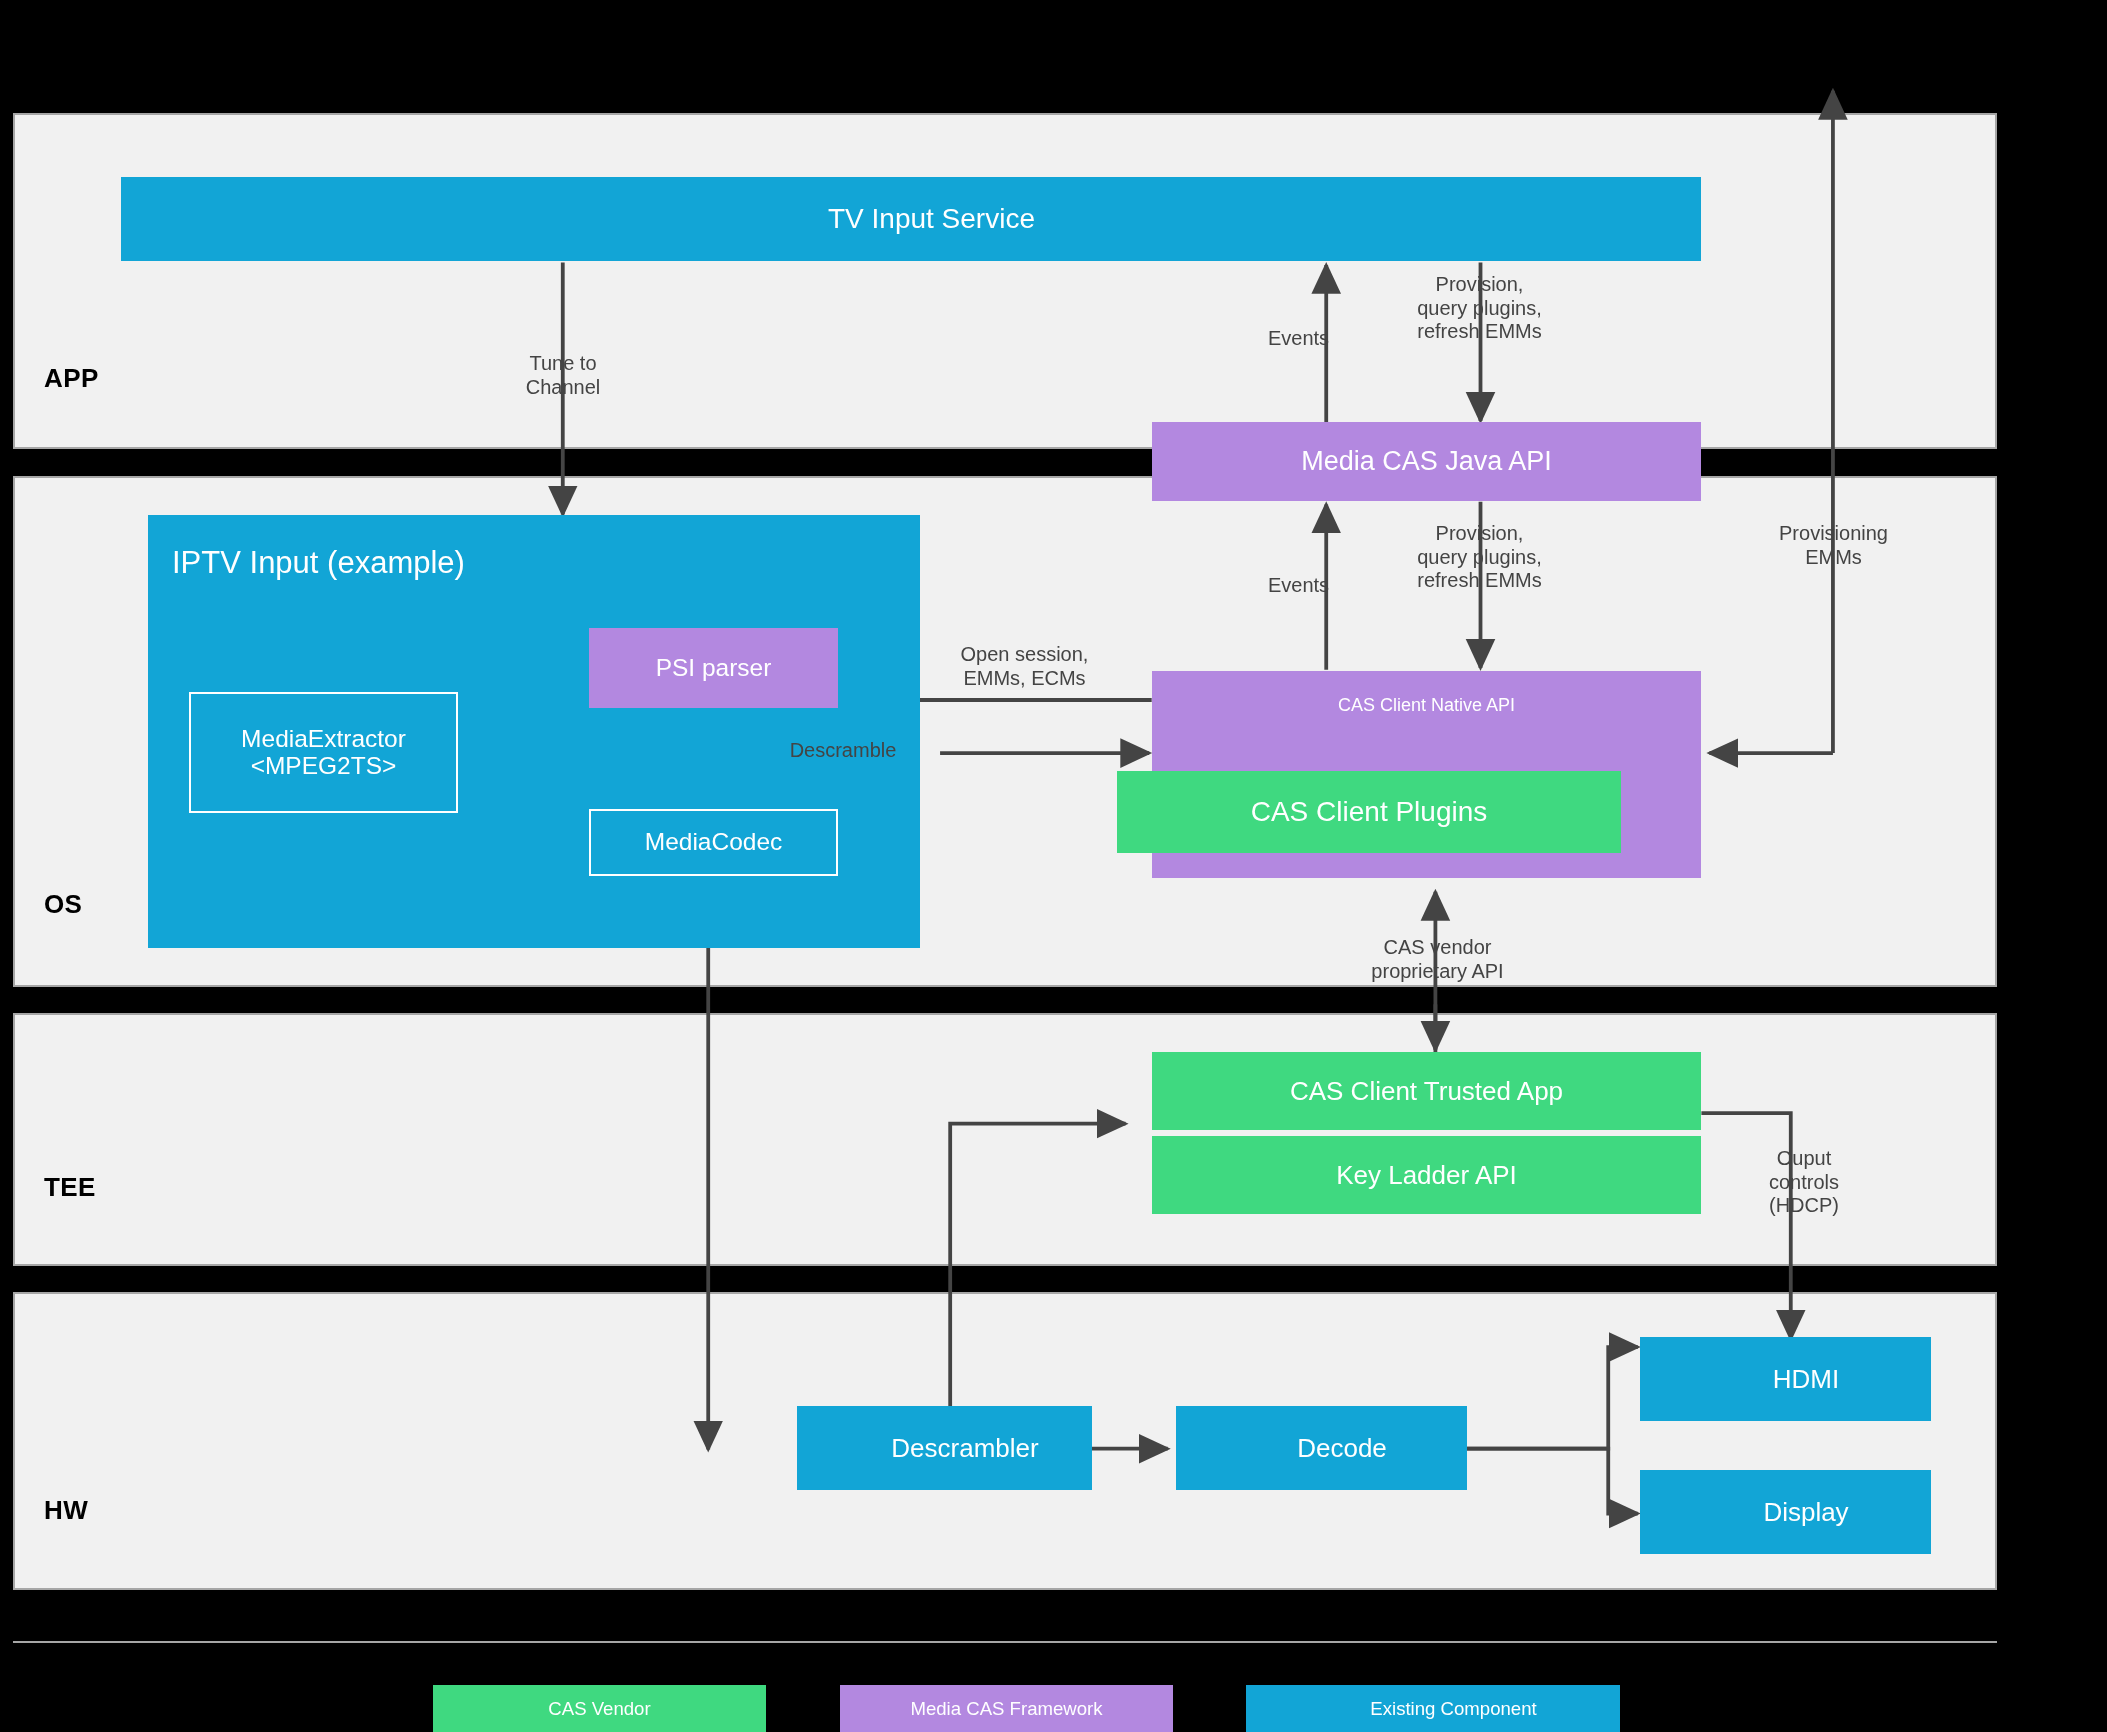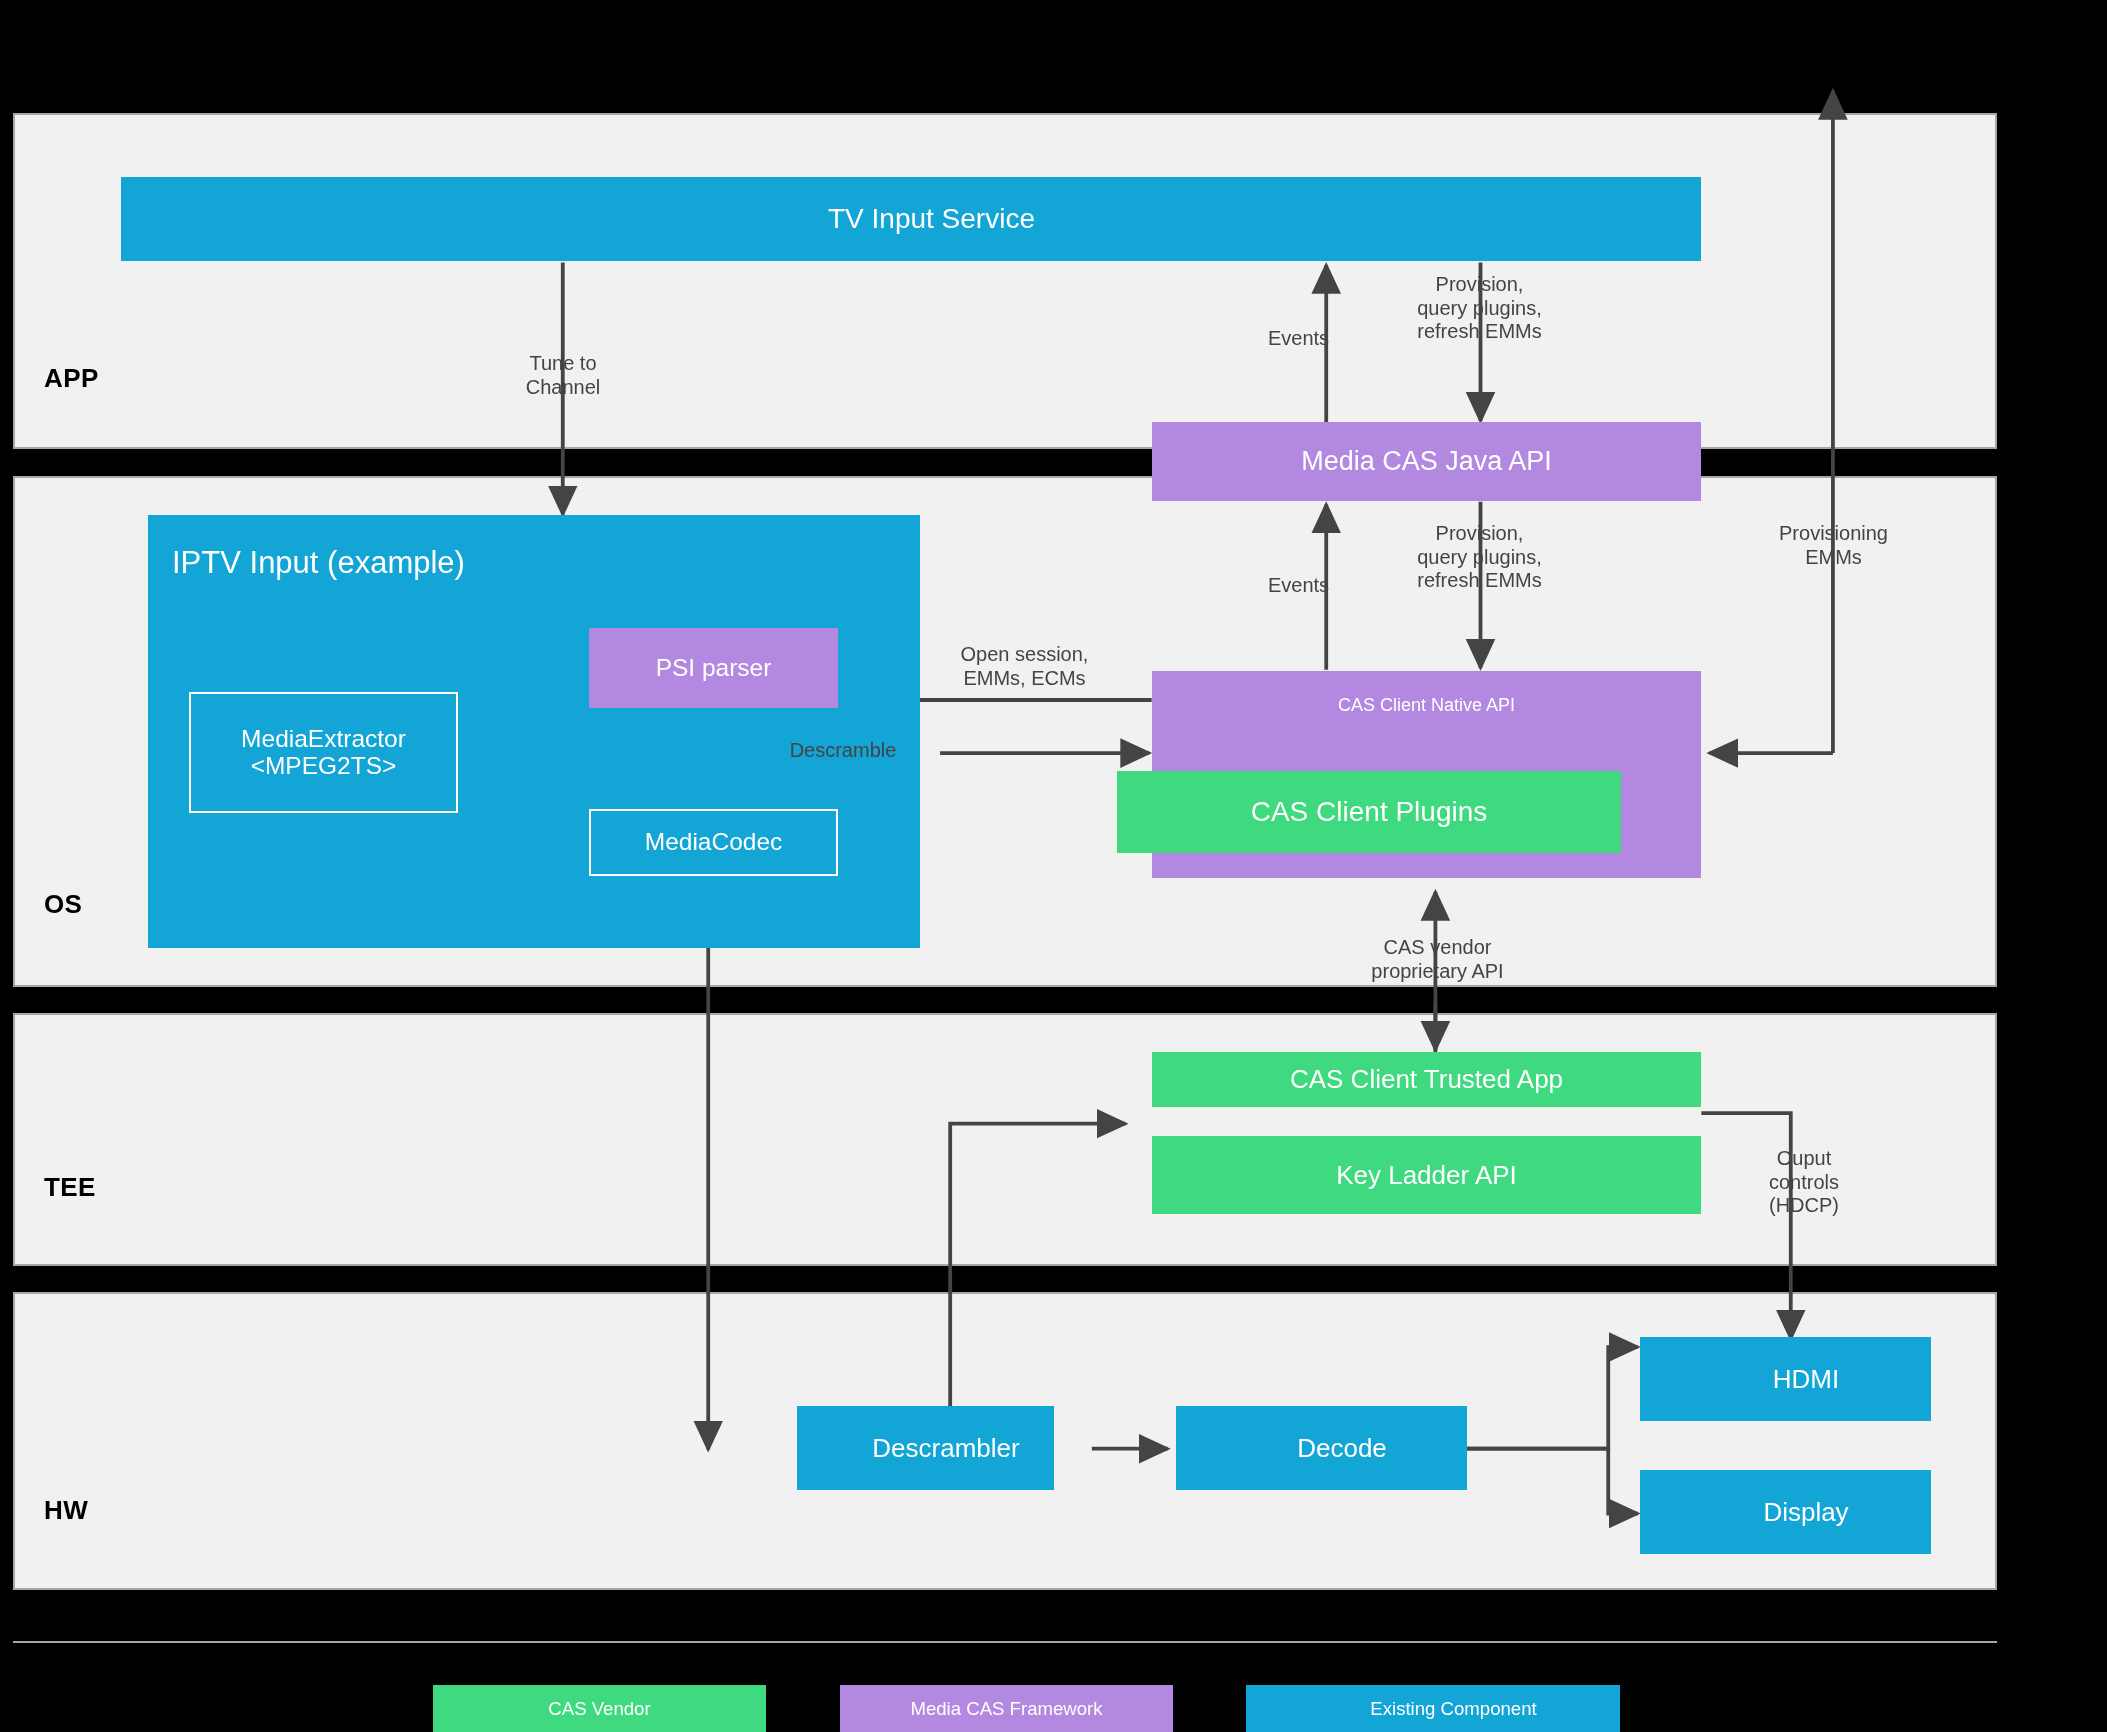--- a/index.html
+++ b/index.html
@@ -107,24 +107,24 @@
     <span>&lt;MPEG2TS&gt;</span>
   </div>
 
   <div class="node outline" style="left:589px;top:809px;width:249px;height:67px;font-size:24.5px;">MediaCodec</div>
 
   <div class="node purple" style="left:1152px;top:671px;width:549px;height:207px;align-items:flex-start;">
     <span style="font-size:18px;margin-top:24.5px;">CAS Client Native API</span>
   </div>
   <div class="node green" style="left:1117px;top:771px;width:504px;height:82px;font-size:28px;">CAS Client Plugins</div>
 
-  <div class="node green" style="left:1152px;top:1052px;width:549px;height:55px;font-size:26px;">CAS Client Trusted App</div>
+  <div class="node green" style="left:1152px;top:1052px;width:549px;height:78px;font-size:26px;">CAS Client Trusted App</div>
   <div class="node green" style="left:1152px;top:1136px;width:549px;height:78px;font-size:26px;">Key Ladder API</div>
 
-  <div class="node blue" style="left:797px;top:1406px;width:257px;height:84px;font-size:26px;">Descrambler</div>
+  <div class="node blue" style="left:797px;top:1406px;width:295px;height:84px;font-size:26px;">Descrambler</div>
   <div class="node blue" style="left:1176px;top:1406px;width:291px;height:84px;font-size:26px;">Decode</div>
   <div class="node blue" style="left:1640px;top:1337px;width:291px;height:84px;font-size:26px;">HDMI</div>
   <div class="node blue" style="left:1640px;top:1470px;width:291px;height:84px;font-size:26px;">Display</div>
 
   <div class="edge-label" style="left:487px;top:352px;width:152px;white-space:pre-line;">Tune to
 Channel</div>
 
   <div class="edge-label" style="left:1248px;top:327px;width:101px;">Events</div>
 
   <div class="edge-label" style="left:1357px;top:273px;width:245px;white-space:pre-line;">Provision,

